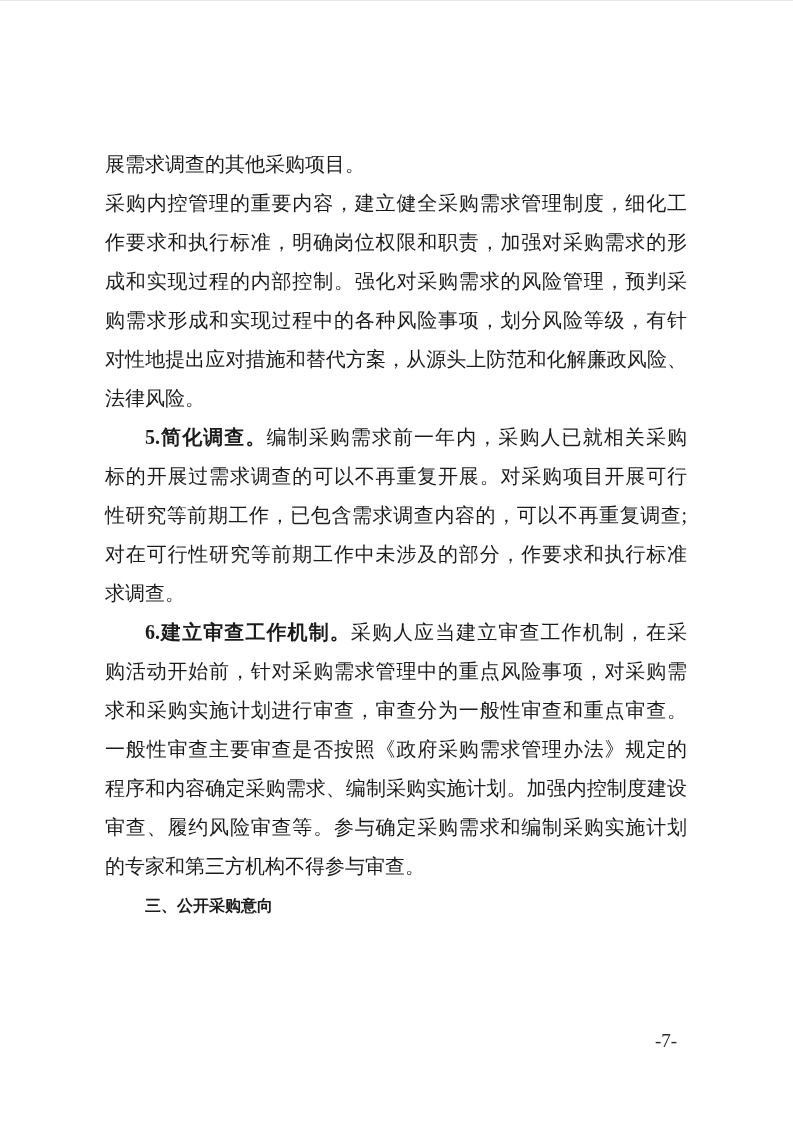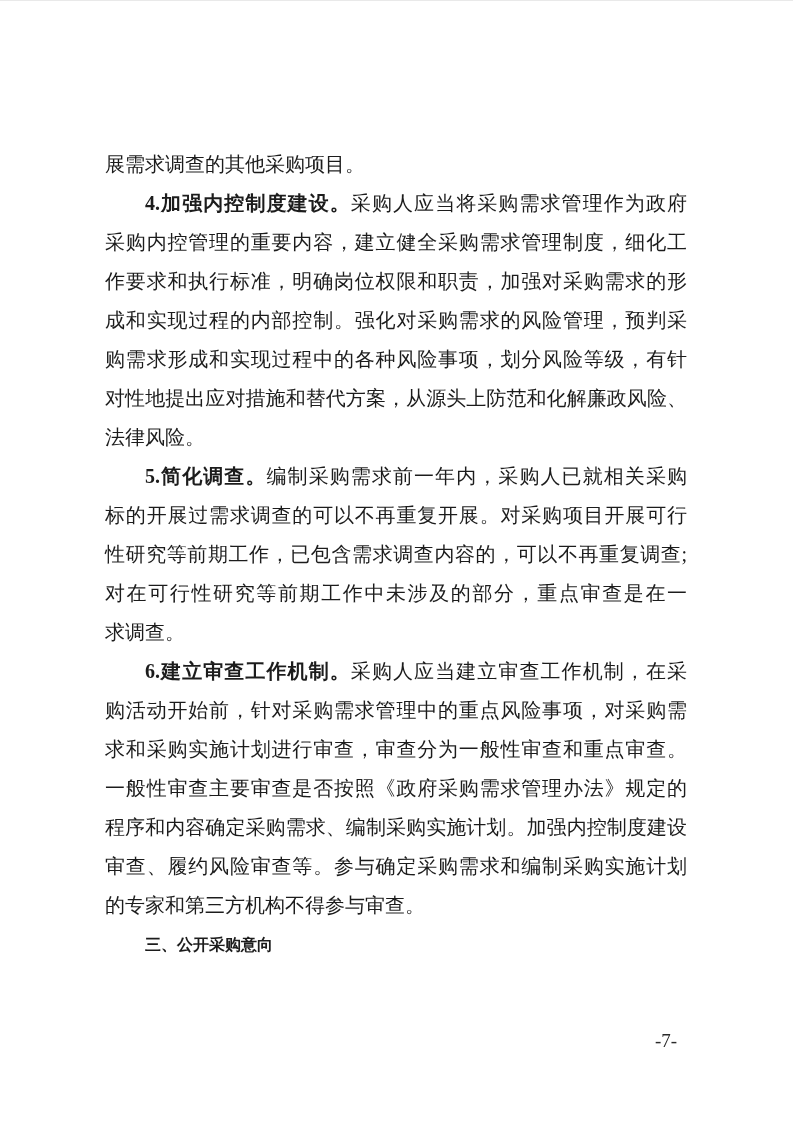--- a/index.html
+++ b/index.html
@@ -67,33 +67,32 @@
 </head>
 <body>
 
 <div class="page">
   <div class="scan-edge"></div>
   <div class="text-block" id="text-block">
       <div class="para">
         <div class="line lastline"><span>展需求调查的其他采购项目。</span></div>
       </div>
       <div class="para">
-        <div class="line indent"><span class="b">4.加强内控制度建设。</span><span>采购人应当将采购需求管理作为政府</span></div>
         <div class="line"><span>采购内控管理的重要内容，建立健全采购需求管理制度，细化工</span></div>
         <div class="line"><span>作要求和执行标准，明确岗位权限和职责，加强对采购需求的形</span></div>
         <div class="line"><span>成和实现过程的内部控制。强化对采购需求的风险管理，预判采</span></div>
         <div class="line"><span>购需求形成和实现过程中的各种风险事项，划分风险等级，有针</span></div>
         <div class="line"><span>对性地提出应对措施和替代方案，从源头上防范和化解廉政风险、</span></div>
         <div class="line lastline"><span>法律风险。</span></div>
       </div>
       <div class="para">
         <div class="line indent"><span class="b">5.简化调查。</span><span>编制采购需求前一年内，采购人已就相关采购</span></div>
         <div class="line"><span>标的开展过需求调查的可以不再重复开展。对采购项目开展可行</span></div>
         <div class="line"><span>性研究等前期工作，已包含需求调查内容的，可以不再重复调查;</span></div>
-        <div class="line"><span>对在可行性研究等前期工作中未涉及的部分，重点审查是在一</span></div>
+        <div class="line"><span>对在可行性研究等前期工作中未涉及的部分，作要求和执行标准</span></div>
         <div class="line lastline"><span>求调查。</span></div>
       </div>
       <div class="para">
         <div class="line indent"><span class="b">6.建立审查工作机制。</span><span>采购人应当建立审查工作机制，在采</span></div>
         <div class="line"><span>购活动开始前，针对采购需求管理中的重点风险事项，对采购需</span></div>
         <div class="line"><span>求和采购实施计划进行审查，审查分为一般性审查和重点审查。</span></div>
         <div class="line"><span>一般性审查主要审查是否按照《政府采购需求管理办法》规定的</span></div>
         <div class="line"><span>程序和内容确定采购需求、编制采购实施计划。加强内控制度建设</span></div>
         <div class="line"><span>审查、履约风险审查等。参与确定采购需求和编制采购实施计划</span></div>
         <div class="line lastline"><span>的专家和第三方机构不得参与审查。</span></div>

